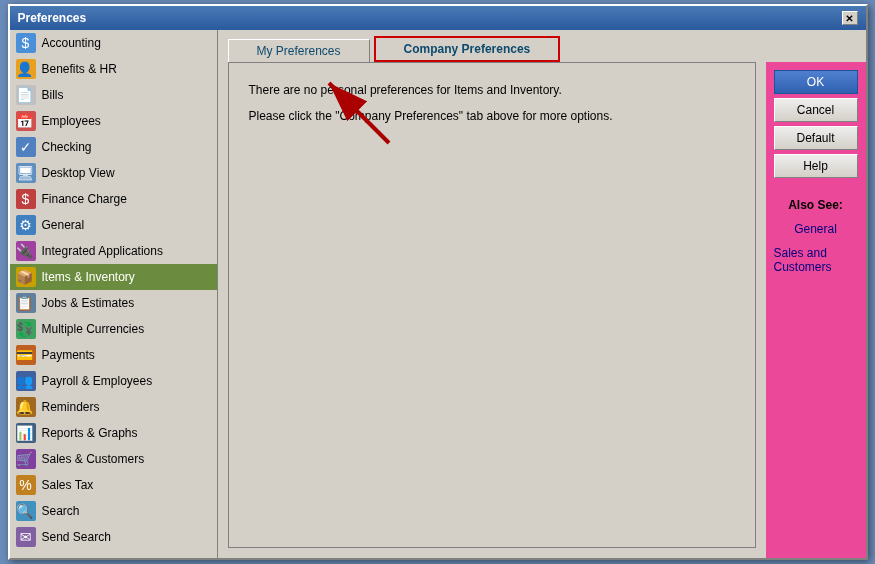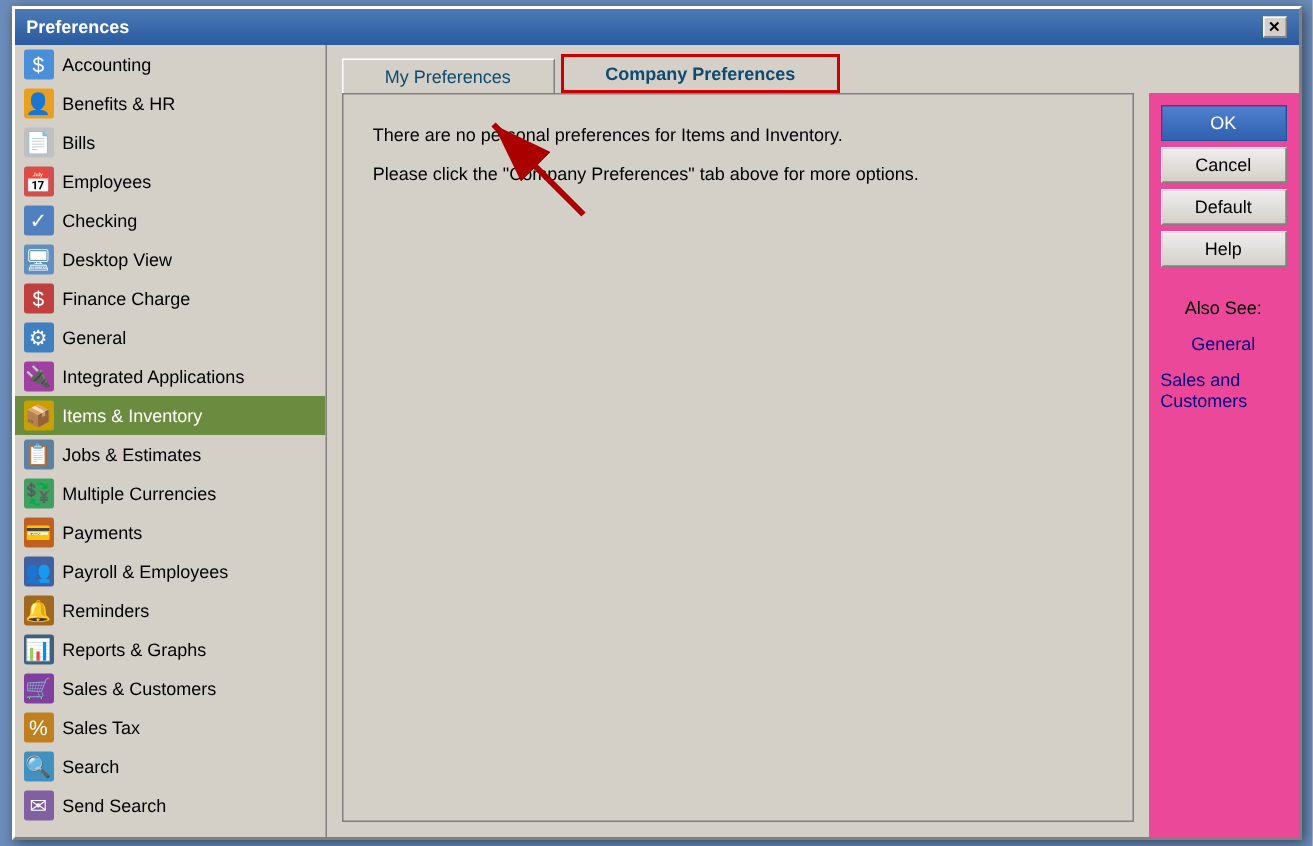--- a/index.html
+++ b/index.html
@@ -187,21 +187,21 @@
       text-align: center;
     }
     .action-btn.primary {
       background: linear-gradient(to bottom, #5080d0 0%, #3060b0 100%);
       color: white;
       border: 1px solid #2050a0;
     }
     .also-see {
       margin-top: 16px;
       font-size: 12px;
-      font-weight: normal;
+      font-weight: bold;
       color: #000;
     }
     .also-see-link {
       font-size: 12px;
       color: #000080;
       cursor: pointer;
       text-decoration: none;
       display: block;
       margin-top: 6px;
     }

